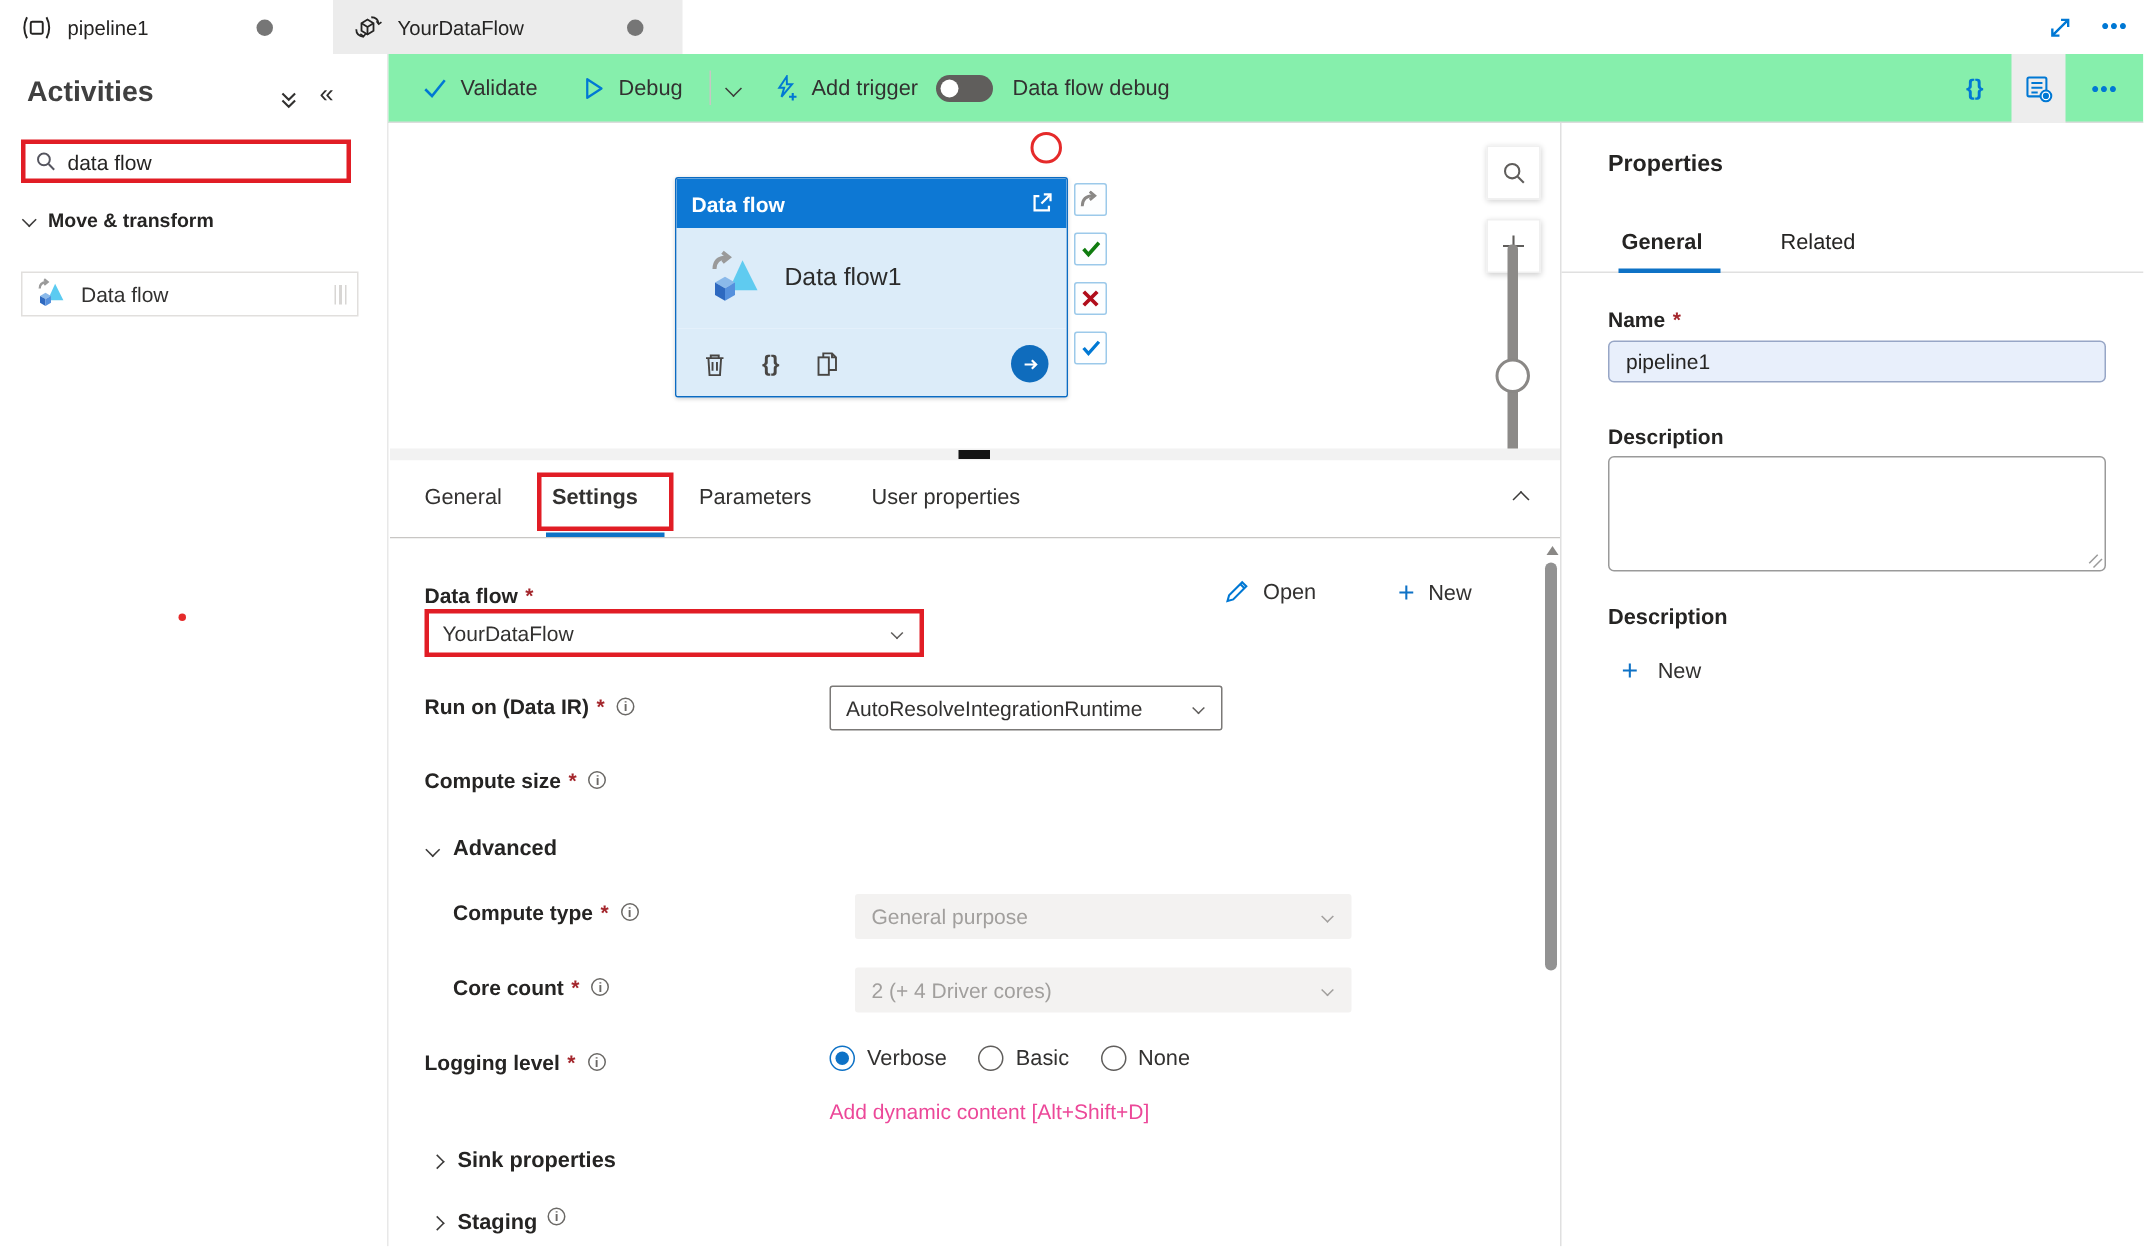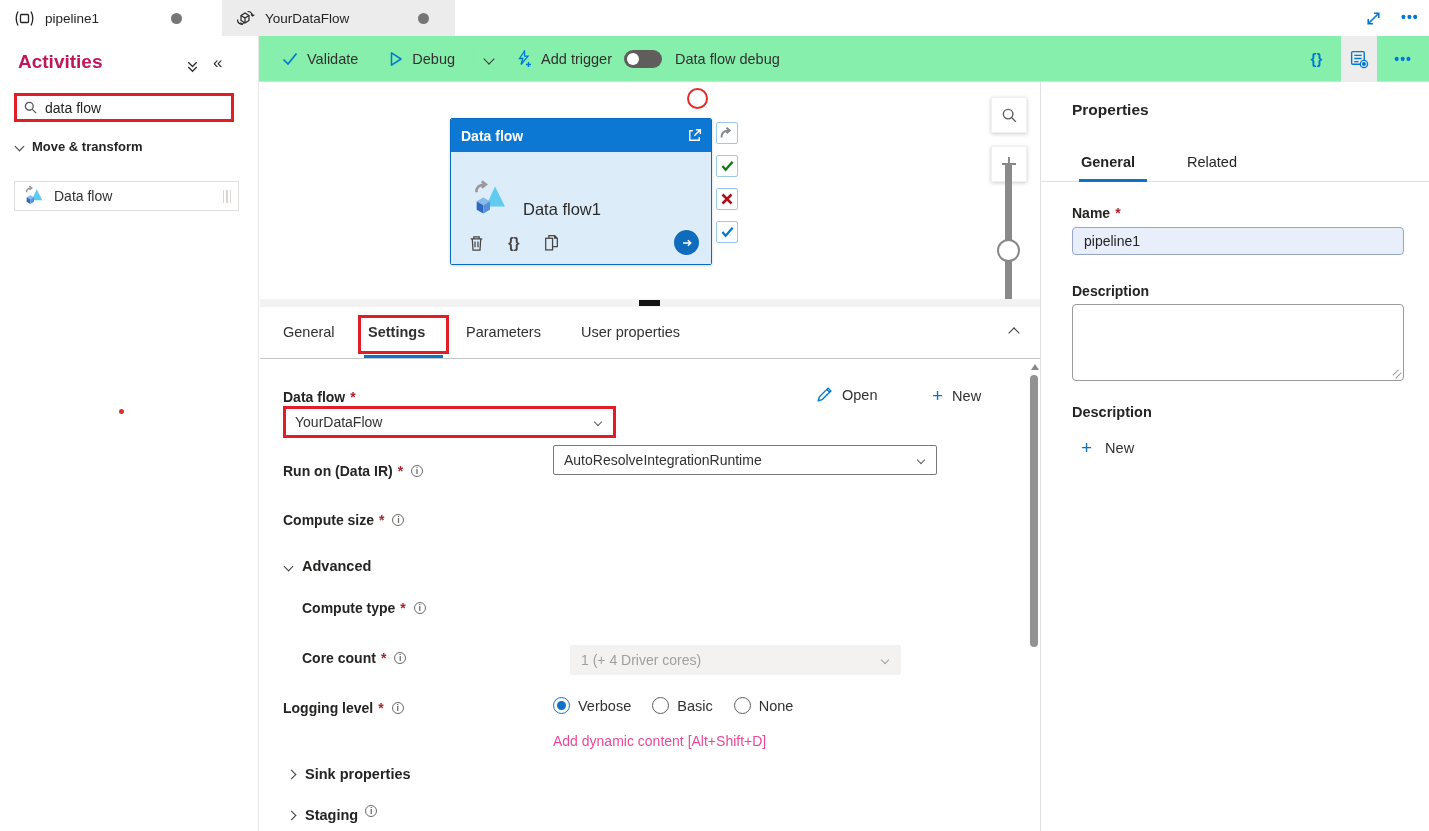--- a/index.html
+++ b/index.html
@@ -16,21 +16,21 @@
   .chev.right{transform:rotate(-45deg)}
   .chev.up{transform:rotate(-135deg)}
 
   
   .doc-tab{top:0;height:36px;display:flex;align-items:center;}
   .doc-tab .dot{width:11px;height:11px;border-radius:50%;background:#767676;flex:none}
   .tab-label{font-size:13.5px;color:#252423;margin:0 0 0 10px}
 
   
   #activities{left:0;top:36px;width:259px;height:795px;border-right:1px solid #e8e8e8;background:#fff}
-  #activities-title{left:18px;top:15px;font-size:19px;font-weight:bold;color:#be185d}
+  #activities-title{left:18px;top:15px;font-size:19px;font-weight:bold;color:#404040}
   .search-box{left:14px;top:57px;width:220px;height:29px;border:3px solid #e11d25;background:#fff;display:flex;align-items:center;padding-left:6px;gap:7px}
   .search-box input{border:none;outline:none;font:14px "Liberation Sans",sans-serif;color:#252423;width:150px;background:transparent}
   .section-hdr{left:16px;top:103px;display:flex;align-items:center;gap:9px;font-size:13px;font-weight:bold;color:#252423}
   .palette-item{left:14px;top:145px;width:225px;height:30px;border:1px solid #e1dfdd;background:#fff;display:flex;align-items:center;padding-left:8px;gap:9px}
   .grip{margin-left:auto;margin-right:7px;display:flex;gap:2px}
   .grip span{width:1.5px;height:13px;background:#d8d6d4;display:block}
 
   
   #toolbar{left:259px;top:36px;width:1170px;height:46px;border-bottom:1px solid #dcdcdc;display:flex;align-items:center;padding-left:23px;background:#86efac}
   .tb-btn{display:flex;align-items:center;gap:9px;font-size:14.5px;color:#323130;cursor:default}
@@ -39,21 +39,21 @@
   .toggle .knob{position:absolute;left:3px;top:3px;width:12px;height:12px;border-radius:50%;background:#fff}
   .blue-glyph{color:#0078d4;font-weight:bold;font-size:15px}
   .props-icon-btn{width:36px;height:46px;background:#ededed;display:flex;align-items:center;justify-content:center}
 
   
   #canvas{left:260px;top:83px;width:780px;height:224px;background:#fff}
   .red-circle{left:427px;top:5px;width:21px;height:21px;border:2.5px solid #e52a2a;border-radius:50%}
   .card{left:190px;top:35px;width:262px;height:147px;border:1.6px solid #0b6bc2;border-radius:2px;overflow:hidden;box-shadow:0 1px 3px rgba(0,0,0,.18)}
   .card-hdr{height:33px;background:#0d78d4;display:flex;align-items:center;padding:0 8px 0 10px}
   .card-hdr .t{color:#fff;font-size:14px;font-weight:600;flex:1}
-  .card-body{height:67px;background:#dcecf9;display:flex;align-items:flex-end}
+  .card-body{height:67px;background:#dcecf9;display:flex;align-items:center}
   .card-name{font-size:16.5px;color:#2b2b2b;margin-left:13px}
   .card-foot{height:47px;background:#dcecf9;display:flex;align-items:center;gap:23px;padding-left:17px}
   .arrow-btn{margin-left:auto;margin-right:12px;width:25px;height:25px;border-radius:50%;background:#0f6cbd;display:flex;align-items:center;justify-content:center}
   .conn{width:22px;height:22px;background:#fdfeff;border:1px solid #9cc9ea;border-radius:2px;display:flex;align-items:center;justify-content:center}
   .zoom-btn{width:36px;height:36px;background:#fff;border:1px solid #f0f0f0;box-shadow:0 1px 4px rgba(0,0,0,.2);display:flex;align-items:center;justify-content:center;color:#5f5d5b}
   .slider-track{width:7px;background:#8c8a88;border-radius:3px}
   .slider-knob{width:23px;height:23px;border:2.5px solid #8a8886;background:#fff;border-radius:50%}
   .hscroll{left:0;top:216px;width:780px;height:8px;background:#f2f2f2}
   .hscroll .thumb{position:absolute;left:379px;top:1px;width:21px;height:6px;background:#141414}
 
@@ -333,49 +333,53 @@
     <div class="abs link-btn" style="left:672px;top:27px">
       <span class="plus-glyph">+</span>
       <span>New</span>
     </div>
 
     <div class="abs fld-label" style="left:23px;top:104px">
       <span>Run on (Data IR)</span>
         <span class="ast">*</span>
         <i class="info"></i>
     </div>
-    <div class="abs dd" style="left:293px;top:86px;width:384px">
+    <div class="abs dd" style="left:293px;top:98px;width:262px">
       <span>AutoResolveIntegrationRuntime</span>
       <span class="chev down"></span>
     </div>
 
     <div class="abs fld-label" style="left:23px;top:153px">
       <span>Compute size</span>
         <span class="ast">*</span>
         <i class="info"></i>
     </div>
 
     <div class="abs collapse-hdr" style="left:25px;top:199px">
       <span class="chev down"></span>
       <span>Advanced</span>
     </div>
 
     <div class="abs fld-label" style="left:42px;top:241px">
       <span>Compute type</span>
         <span class="ast">*</span>
         <i class="info"></i>
     </div>
+    <div class="abs dd disabled" style="left:310px;top:237px;width:331px">
+      <span>General purpose</span>
+      <span class="chev down"></span>
+    </div>
 
     <div class="abs fld-label" style="left:42px;top:291px">
       <span>Core count</span>
         <span class="ast">*</span>
         <i class="info"></i>
     </div>
     <div class="abs dd disabled" style="left:310px;top:286px;width:331px">
-      <span>1 (+ 4 Driver cores)</span>
+      <span>2 (+ 4 Driver cores)</span>
       <span class="chev down"></span>
     </div>
 
     <div class="abs fld-label" style="left:23px;top:341px">
       <span>Logging level</span>
         <span class="ast">*</span>
         <i class="info"></i>
     </div>
     <div class="abs" style="left:293px;top:338px;display:flex;gap:21px">
       <span class="radio-row">

